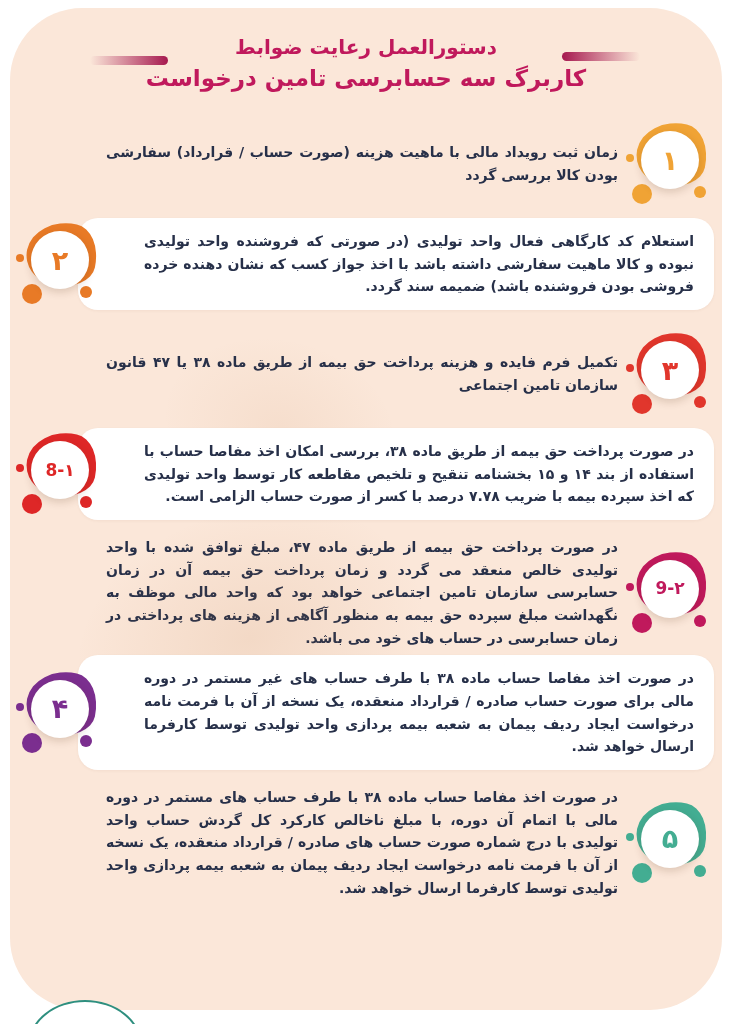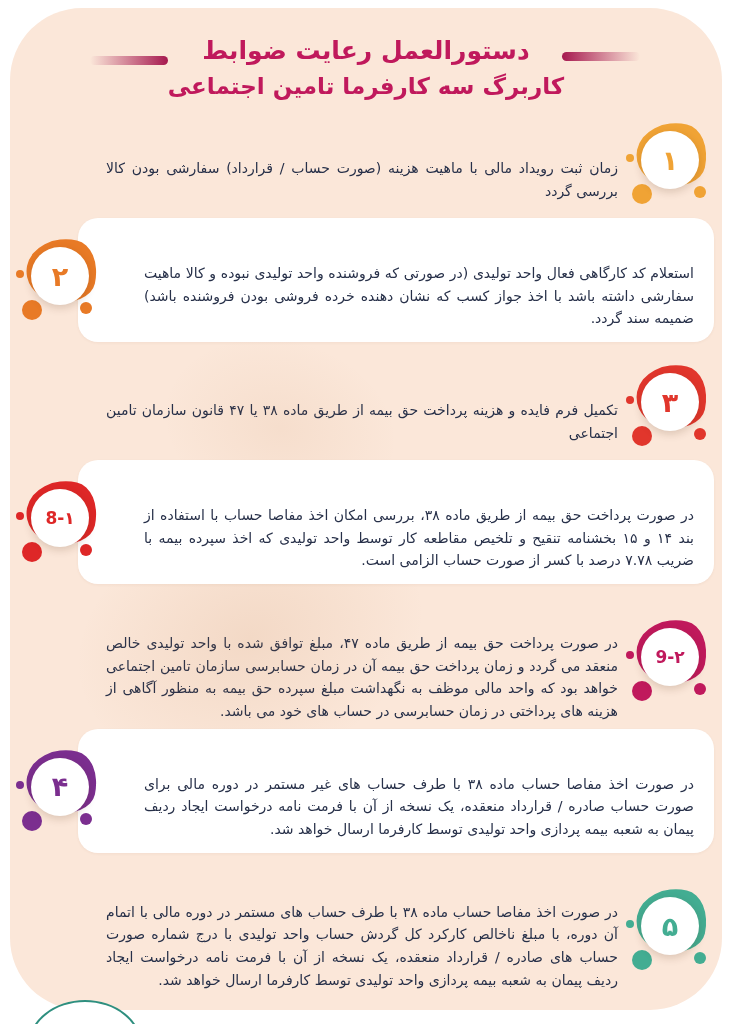--- a/index.html
+++ b/index.html
@@ -20,21 +20,21 @@
   .wm{ position:absolute; pointer-events:none; }
   .wm1{ left:60px; top:500px; width:360px; height:260px;
     background:radial-gradient(ellipse at center, rgba(185,115,60,.12), rgba(185,115,60,0) 70%);
     transform:rotate(-18deg); }
   .wm2{ left:150px; top:330px; width:240px; height:180px;
     background:radial-gradient(ellipse at center, rgba(185,115,60,.08), rgba(185,115,60,0) 70%);
     transform:rotate(15deg); }
 
   
   .titlebox{ position:relative; text-align:center; padding-top:8px; height:92px; }
-  .t1{ font-size:25px; font-weight:800; color:var(--c,#c0195c); line-height:1.5; }
+  .t1{ font-size:20px; font-weight:800; color:var(--c,#c0195c); line-height:1.5; }
   .t2{ font-size:23px; font-weight:800; color:var(--c,#c0195c); line-height:1.4; }
   .dash{ position:absolute; width:78px; height:9px; border-radius:6px; }
   .dash-left{ left:80px; top:32px;
     background:linear-gradient(to left,#a6194f,rgba(166,25,79,0)); }
   .dash-right{ right:82px; top:28px;
     background:linear-gradient(to right,#a6194f,rgba(166,25,79,0)); }
 
   
   .row{ direction:rtl; margin-bottom:6px; }
   .row.plain{ display:flex; align-items:center; }
@@ -44,22 +44,22 @@
 
   .row.cardrow{ position:relative; padding-left:16px;border-radius:27px; }
   .card{
     margin-left:52px; margin-right:8px; background:#ffffff;
     border-radius:20px; padding:12px 20px 12px 66px;
     box-shadow:0 1px 3px rgba(120,70,30,.06);
   }
   .cardrow .badge{ position:absolute; left:2px; top:50%; transform:translateY(-50%); }
 
   .text{
-    color:#273049; font-size:14px; font-weight:400; line-height:1.62;
-    text-align:justify; text-align-last:right; direction:rtl;margin-top:32px;
+    color:#273049; font-size:14px; font-weight:700; line-height:1.62;
+    text-align:justify; text-align-last:right; direction:rtl;
   }
 
   
   .badge{ position:relative; width:96px; height:96px; }
   .badge .blob{
     position:absolute; left:15px; top:6px; width:70px; height:64px;
     background:var(--c,#999); border-radius:62% 38% 55% 45%/55% 60% 40% 45%;
     transform:rotate(12deg);
   }
   .badge .dot{ position:absolute; background:var(--c,#999); border-radius:50%; }
@@ -87,21 +87,21 @@
 <div class="screen">
   <div class="panel">
 
     <span class="wm wm1"></span>
     <span class="wm wm2"></span>
 
     <header class="titlebox">
       <span class="dash dash-left"></span>
       <span class="dash dash-right"></span>
       <div class="t1" style="--c: #c0195c;">دستورالعمل رعایت ضوابط</div>
-      <div class="t2" style="--c: #c0195c;">کاربرگ سه کارفرما تامین اجتماعی</div>
+      <div class="t2" style="--c: #c0195c;">کاربرگ سه حسابرسی تامین درخواست</div>
     </header>
 
     <div class="row plain">
       <div class="badge" style="--c: #f0a335;">
         <span class="blob"></span>
         <span class="dot d1"></span>
         <span class="dot d2"></span>
         <span class="dot d3"></span>
         <span class="circle">
             <b class="num">۱</b>

